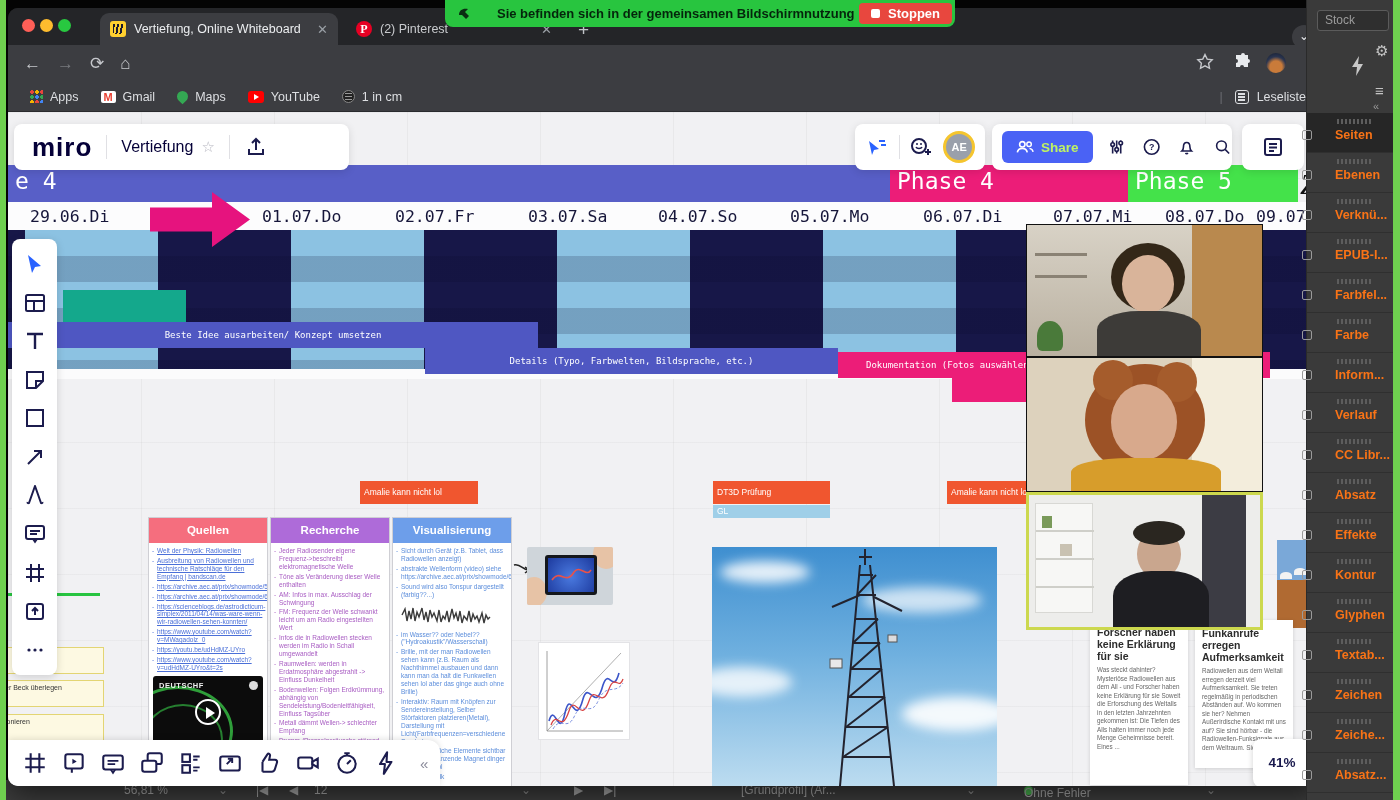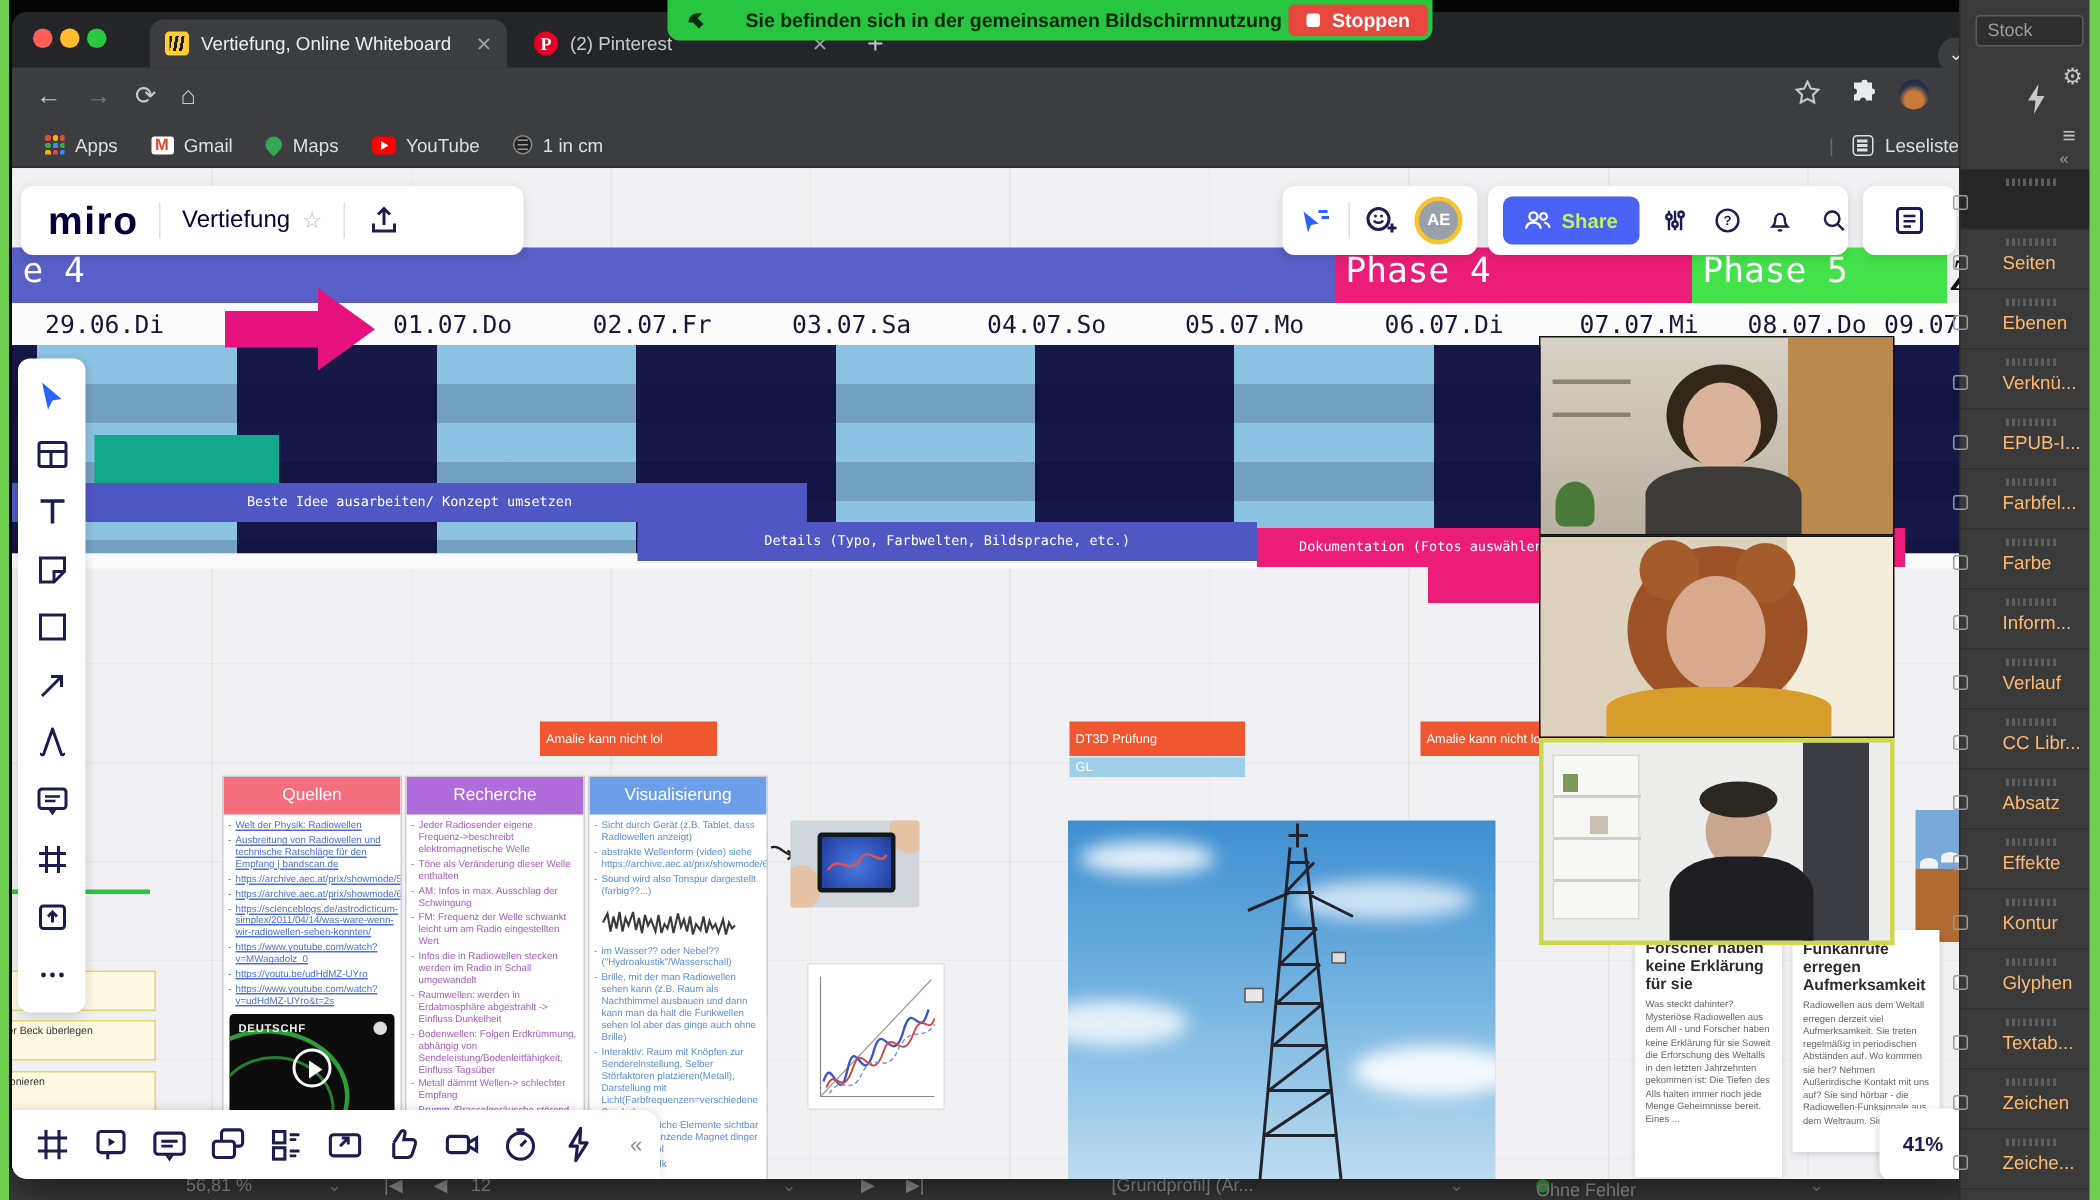--- a/index.html
+++ b/index.html
@@ -17,21 +17,21 @@
           border-left:1px solid #2a2a2a;z-index:40;color:#dfdfdf;}
   #stock-box{position:absolute;left:10px;top:10px;width:72px;height:21px;background:#2f2f2f;
              border:1px solid #5b5b5b;border-radius:3px;color:#9c9c9c;font-size:12px;line-height:19px;padding-left:7px;}
   .id-tools{position:absolute;color:#c4c4c4;}
   #id-panels{position:absolute;left:0;top:113px;width:88px;}
   .panel-item{position:relative;height:40px;border-bottom:1px solid #2f2f2f;cursor:pointer;}
   .panel-item.active{background:#262626;}
   .panel-grip{position:absolute;left:30px;top:6px;width:34px;height:5px;
      background:repeating-linear-gradient(90deg,#5d5d5d 0 2px,transparent 2px 4px);}
   .panel-ico{position:absolute;left:-5px;top:17px;width:10px;height:10px;border:1.5px solid #9a9a9a;border-radius:2px;}
-  .panel-label{position:absolute;left:28px;top:15px;font-size:12.5px;font-weight:normal;color:#fdba74;white-space:nowrap;margin-top:40px;}
+  .panel-label{position:absolute;left:28px;top:15px;font-size:12.5px;font-weight:bold;color:#f97316;white-space:nowrap;}
 
   #id-status{position:absolute;left:6px;top:780px;width:1302px;height:20px;background:#3d3d3d;z-index:1;
              color:#a5a5a5;font-size:12px;}
   #id-status span{position:absolute;top:3px;white-space:nowrap;}
   .dot-green{display:inline-block;width:9px;height:9px;border-radius:50%;background:#46b14c;margin-right:5px;vertical-align:-1px;}
 
   
   #chrome{position:absolute;left:8px;top:8px;width:1312px;height:778px;border-radius:10px;
           overflow:hidden;background:#242528;box-shadow:0 8px 30px rgba(0,0,0,.6);z-index:10;}
   #tabstrip{position:absolute;left:0;top:0;width:100%;height:37px;background:#242528;}
@@ -121,21 +121,21 @@
   #gantt .rows{position:absolute;inset:0;
     background:repeating-linear-gradient(180deg,transparent 0 26px,rgba(8,8,40,.18) 26px 52px);}
   .gbar{position:absolute;z-index:2;color:#fff;font-family:"DejaVu Sans Mono",monospace;font-size:9px;
         display:flex;align-items:center;white-space:nowrap;overflow:hidden;}
   #white-strip{position:absolute;left:0;top:257px;width:1312px;height:10px;background:#fbfbfc;z-index:1;}
   .ev{position:absolute;z-index:2;color:#fff;font-size:8.5px;line-height:1;display:flex;align-items:center;padding-left:4px;overflow:hidden;white-space:nowrap;}
 
   
   #rtable{position:absolute;left:140px;top:405px;width:366px;height:271px;z-index:3;display:flex;gap:2px;}
   .rcol{width:120px;background:#fff;border:1px solid #cfcfd4;overflow:hidden;}
-  .rhead{height:25px;color:#fff;font-weight:normal;font-size:11.5px;text-align:center;line-height:25px;}
+  .rhead{height:25px;color:#fff;font-weight:bold;font-size:11.5px;text-align:center;line-height:25px;}
   .rbody{padding:4px 3px 0 3px;font-size:6.5px;line-height:1.22;}
   .rbody .it{margin-bottom:2px;padding-left:5px;position:relative;}
   .rbody .it:before{content:"-";position:absolute;left:0;top:0;}
   .c1 .it{color:#4a6fd8;text-decoration:underline;}
   .c2 .it{color:#a85cc2;}
   .c3 .it{color:#5b8ddb;}
 
   #yt-embed{margin:4px 1px;width:110px;height:86px;background:#0c0c0c;border-radius:3px;position:relative;overflow:hidden;padding-left:29px;}
   #yt-embed .ring1{position:absolute;left:-30px;top:10px;width:110px;height:90px;border:3px solid #2f9e3a;border-radius:50%;}
   #yt-embed .ring2{position:absolute;left:-10px;top:28px;width:80px;height:70px;border:2px solid #267f30;border-radius:50%;}

